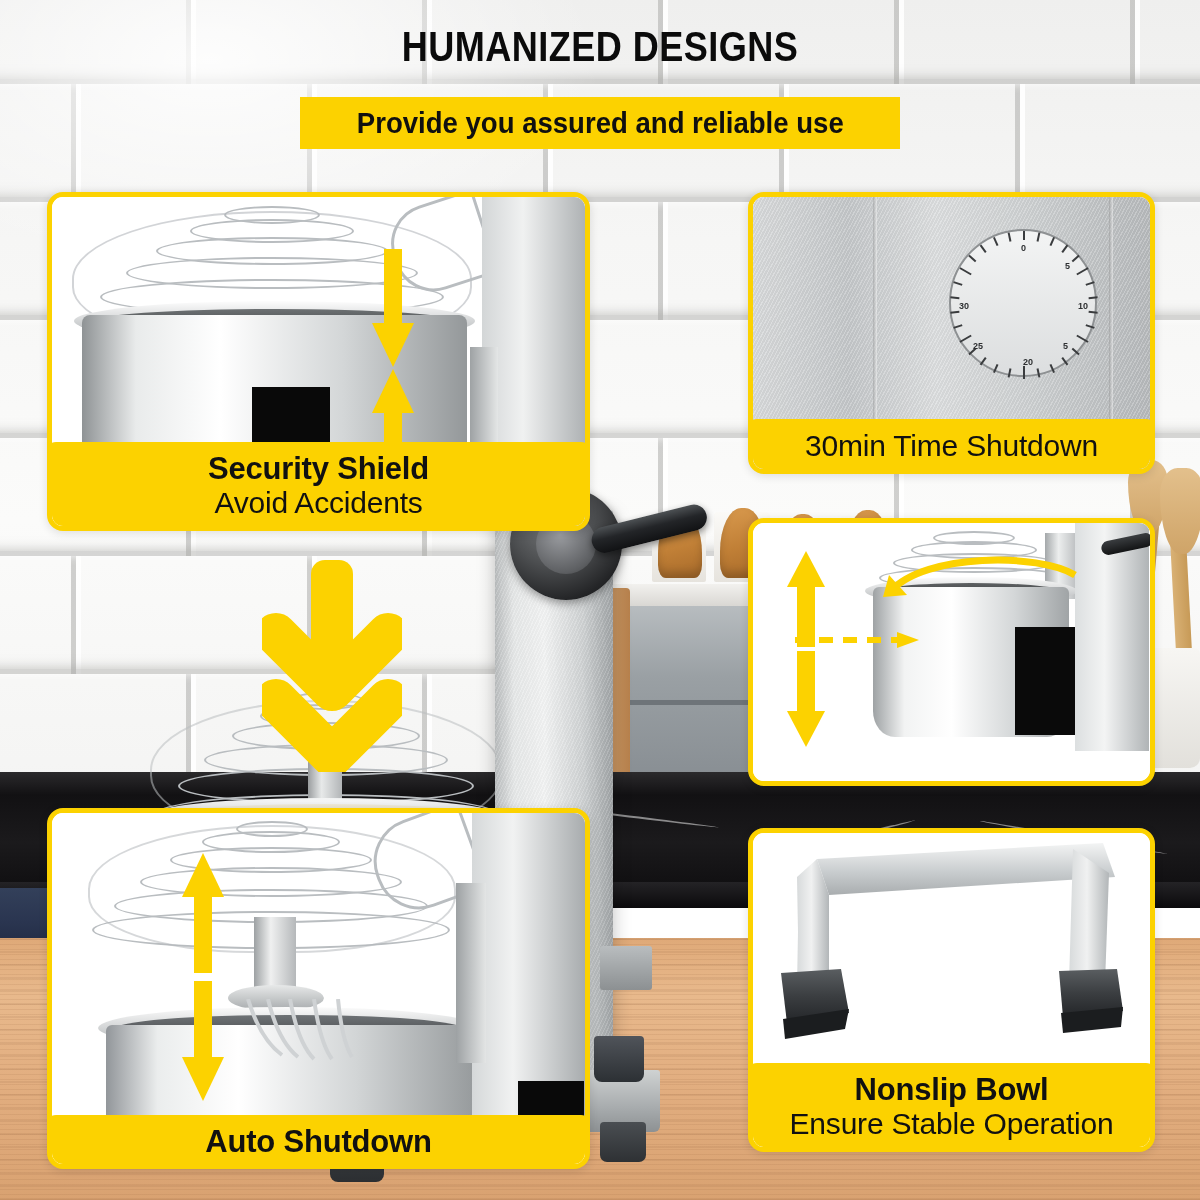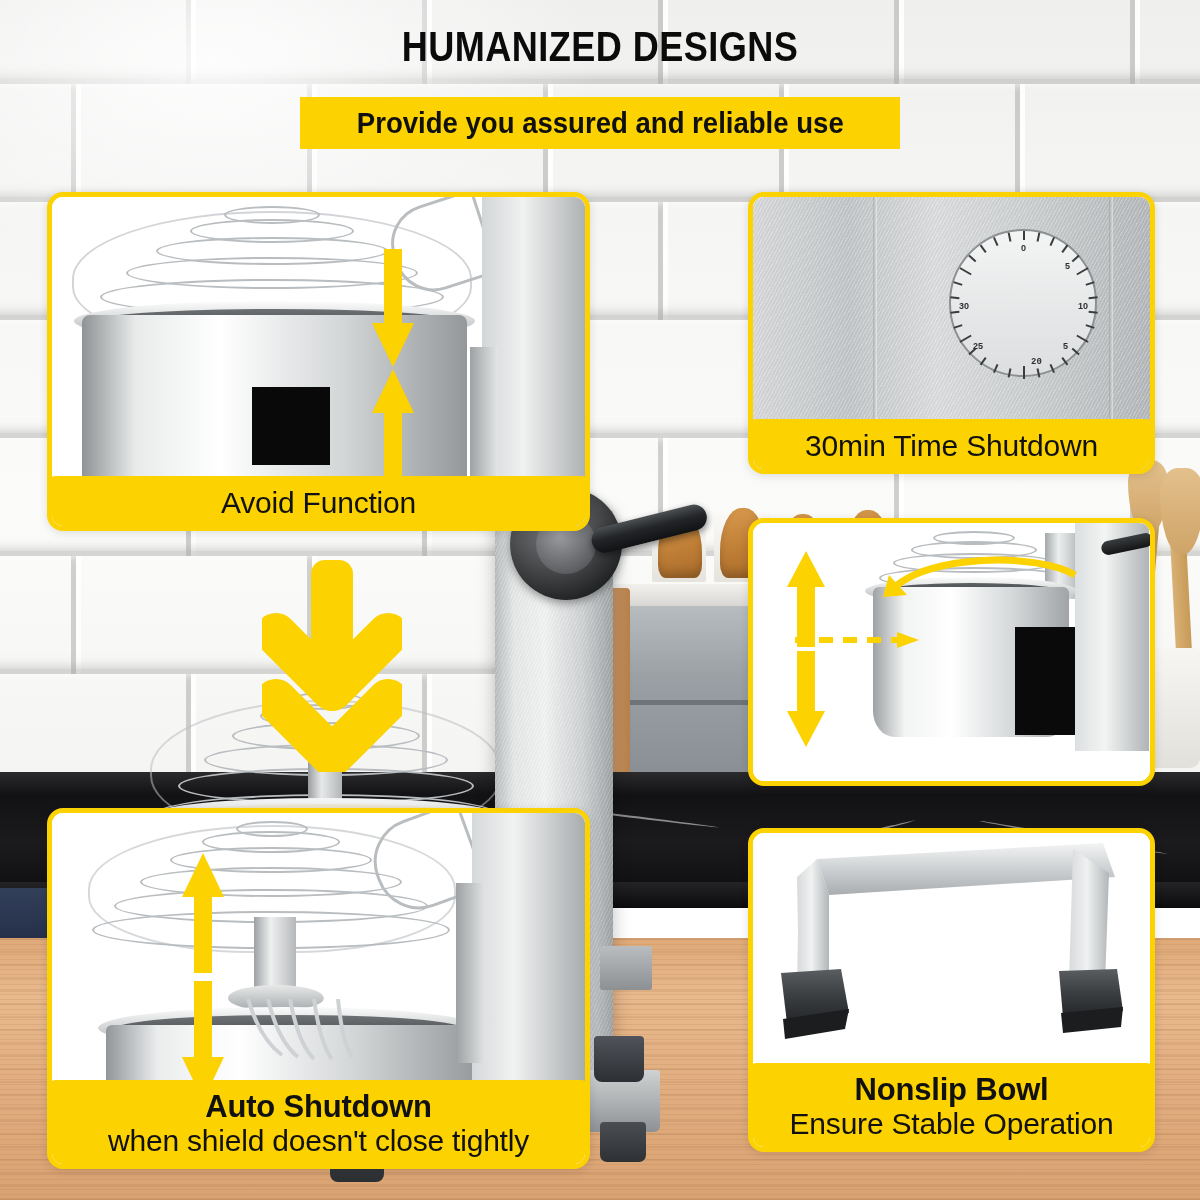--- a/index.html
+++ b/index.html
@@ -474,21 +474,22 @@
     </div>
     <div style="position:absolute; left:318px; top:172px;">
       <svg width="46" height="118" viewBox="0 0 46 118">
         <path d="M2 44 L23 0 L44 44 Z" fill="#FCD200"></path>
         <rect x="14" y="36" width="18" height="82" fill="#FCD200"></rect>
       </svg>
     </div>
   </div>
 
   <div class="caption">
-    <span class="cap-sub">Avoid Function</span>
+    <span class="cap-title">Security Shield</span>
+    <span class="cap-sub">Avoid Accidents</span>
   </div>
 </div>
 
 <div class="card" id="card2">
   <div class="photo">
     <div class="dialpanel">
       <div class="dialtex"></div>
       <div class="dialseam"></div>
       <div class="dialseam2"></div>
     </div>
@@ -522,21 +523,21 @@
       <div class="dialtick" style="transform:rotate(300deg);height:13px;"></div>
       <div class="dialtick" style="transform:rotate(312deg);"></div>
       <div class="dialtick" style="transform:rotate(324deg);"></div>
       <div class="dialtick" style="transform:rotate(336deg);"></div>
       <div class="dialtick" style="transform:rotate(348deg);"></div>
 
       <span class="diallbl" style="left:70px; top:12px;">0</span>
       <span class="diallbl" style="left:114px; top:30px;">5</span>
       <span class="diallbl" style="left:127px; top:70px;">10</span>
       <span class="diallbl" style="left:112px; top:110px;">5</span>
-      <span class="diallbl" style="left:80px; top:126px;font-family:Liberation Mono, monospace;">20</span>
+      <span class="diallbl" style="left:72px; top:126px;">20</span>
       <span class="diallbl" style="left:22px; top:110px;">25</span>
       <span class="diallbl" style="left:8px; top:70px;">30</span>
 
     </div>
   </div>
 
   <div class="caption">
     <span class="cap-sub">30min Time Shutdown</span>
   </div>
 </div>
@@ -645,21 +646,20 @@
     <div style="position:absolute; left:128px; top:168px;">
       <svg width="46" height="122" viewBox="0 0 46 122">
         <rect x="14" y="0" width="18" height="84" fill="#FCD200"></rect>
         <path d="M2 76 L23 120 L44 76 Z" fill="#FCD200"></path>
       </svg>
     </div>
   </div>
 
   <div class="caption">
     <span class="cap-title">Auto Shutdown</span>
-    <span class="cap-sub">when shield doesn't close tightly</span>
   </div>
 </div>
 
 <div class="card" id="card5">
   <div class="photo">
     <div style="position:absolute; left:0; top:0; width:397px; height:210px;">
       <svg width="397" height="210" viewBox="0 0 397 210">
         <defs>
           <linearGradient id="steel" x1="0" y1="0" x2="0" y2="1">
             <stop offset="0%" stop-color="#f3f4f4"></stop>

